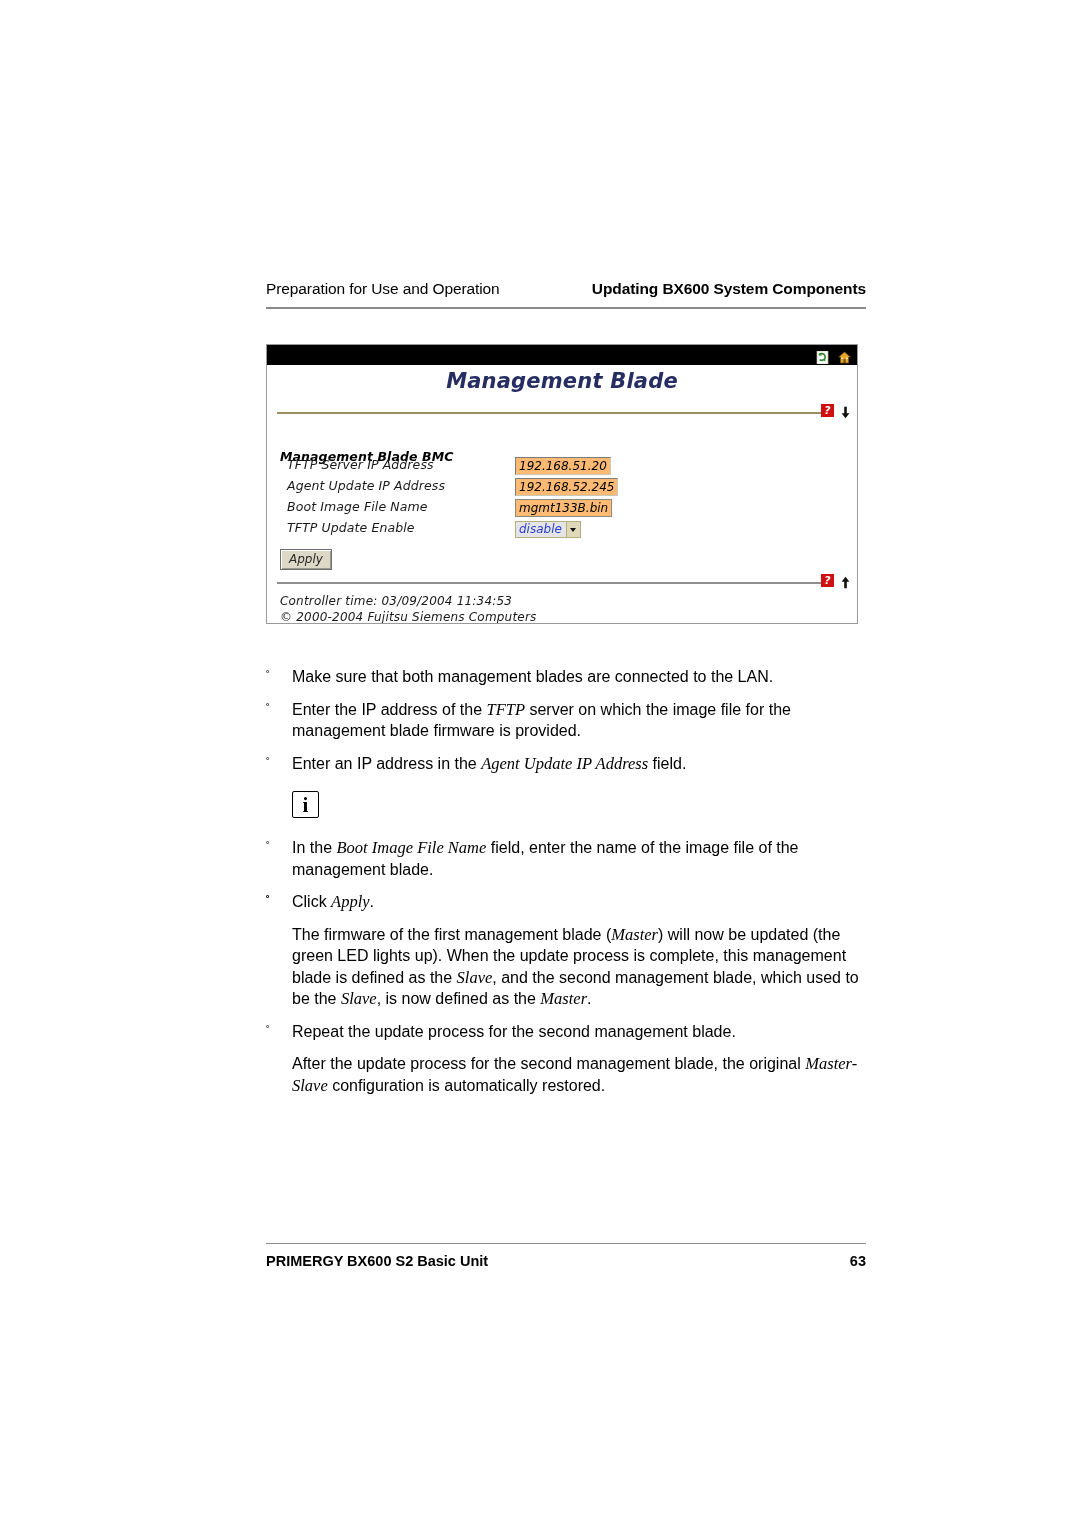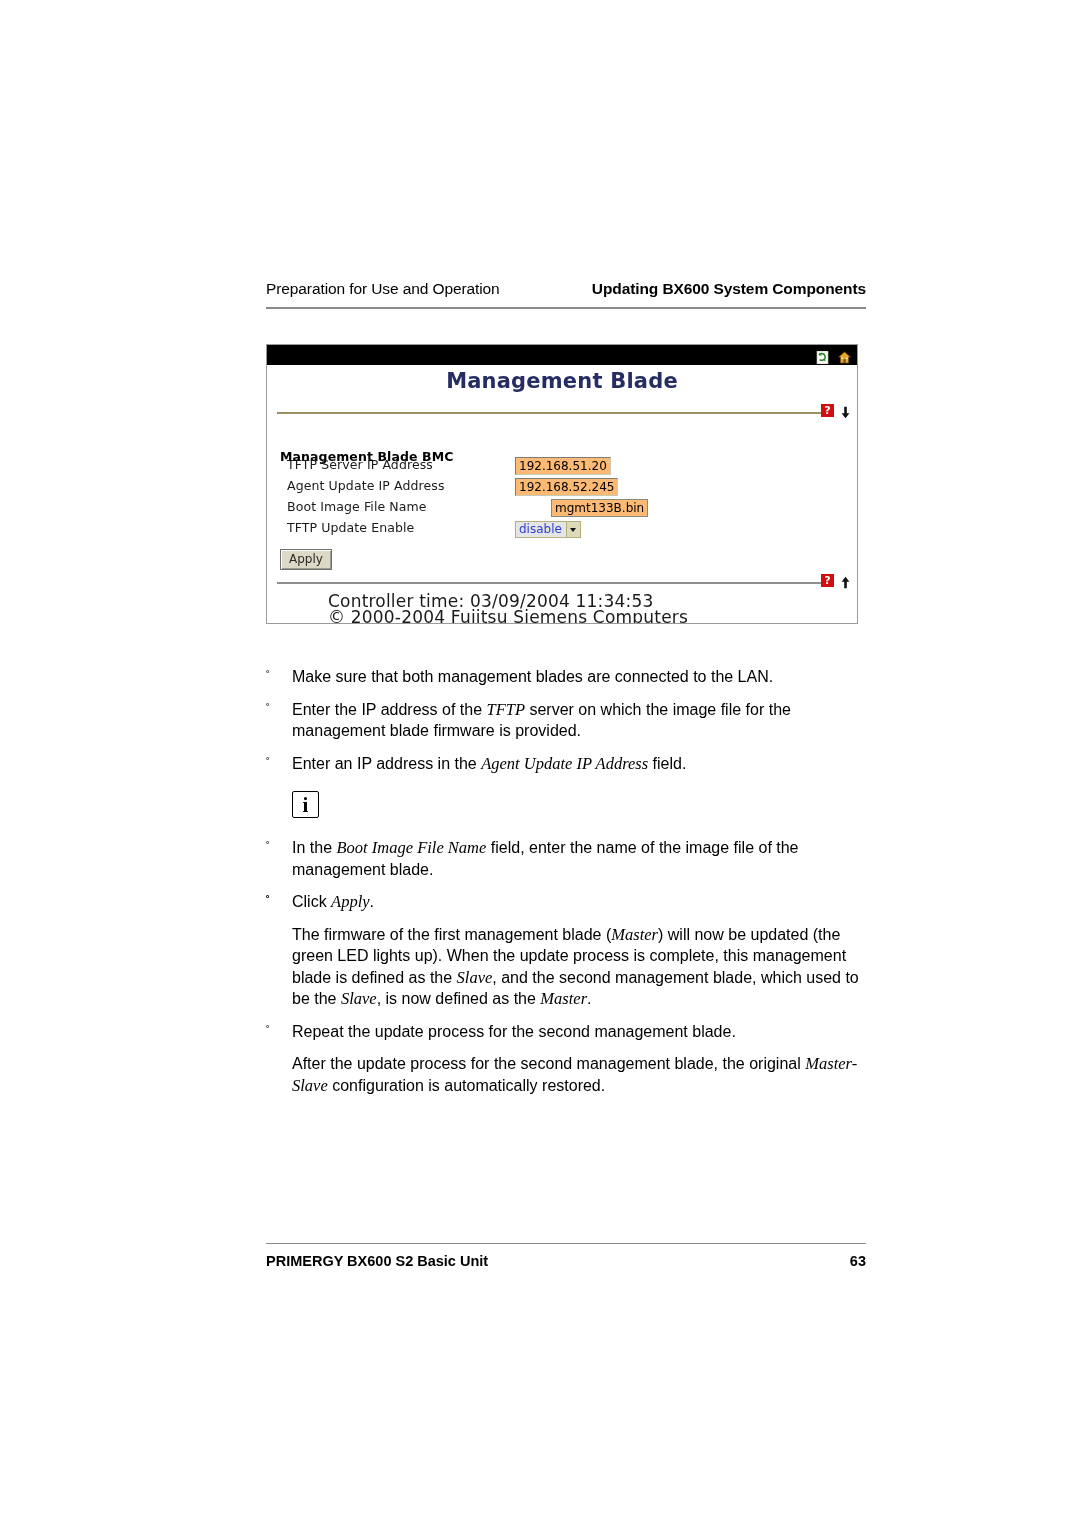--- a/index.html
+++ b/index.html
@@ -59,20 +59,21 @@
     position: absolute;
     left: 0;
     top: 344px;
     width: 592px;
     height: 280px;
     border: 1px solid #9a9a9a;
     background: #ffffff;
     box-sizing: border-box;
     overflow: hidden;
     font-family: "DejaVu Sans", sans-serif;
+    font-style: italic;
   }
   .shot-titlebar {
     position: absolute;
     left: 0;
     top: 0;
     width: 100%;
     height: 20px;
     background: #000000;
     display: flex;
     align-items: center;
@@ -181,21 +182,21 @@
     font-size: 12px;
     color: #000000;
     padding: 1px 3px;
     height: 15px;
     line-height: 15px;
     box-sizing: content-box;
     white-space: nowrap;
     overflow: hidden;
   }
   .text-input.w-ip { width: 97px; }
-  .text-input.w-file { width: 167px; border-color:#8a8a7a;margin-left:36px; }
+  .text-input.w-file { width: 167px; border-color:#8a8a7a; }
 
   .select-box {
     display: inline-flex;
     align-items: stretch;
     border: 1px solid #b3ae7e;
     background: #e5e5e5;
     height: 17px;
     box-sizing: border-box;
   }
   .select-val {
@@ -231,25 +232,24 @@
     color: #2a2a2a;
     background: #dcd9c6;
     border: 1px solid #6f6f6f;
     box-shadow: inset 1px 1px 0 #ffffff, inset -1px -1px 0 #9a9a8e;
   }
 
   .shot-footer {
     position: absolute;
     left: 13px;
     top: 248px;
-    font-size: 17px;
+    font-size: 12px;
     line-height: 16px;
     color: #1a1a1a;
     letter-spacing: 0.2px;
-    margin-left: 48px;
   }
 
   
   .fig-caption {
     position: absolute;
     left: 0;
     top: 634px;
     font-size: 14.5px;
     letter-spacing: -0.05px;
   }

